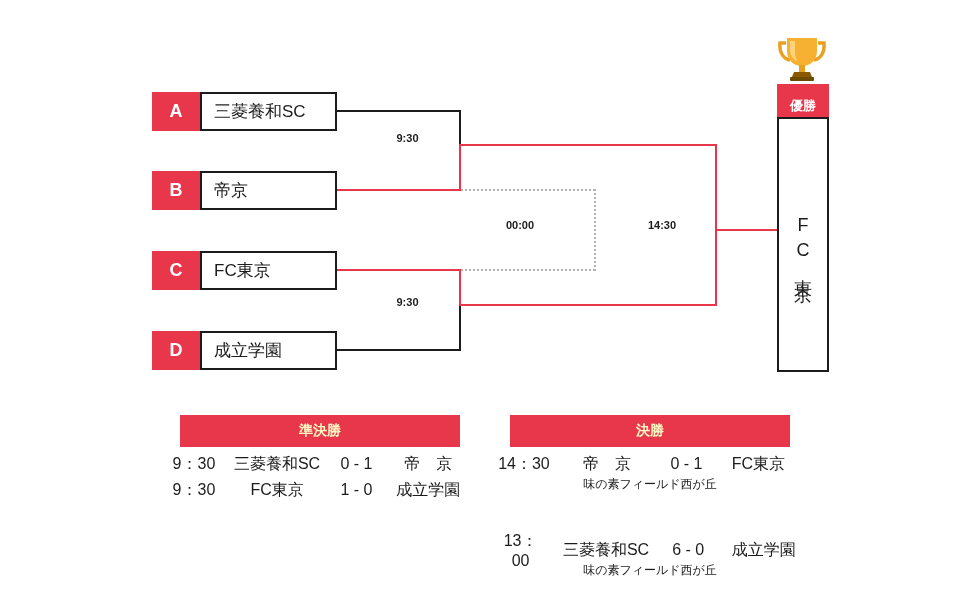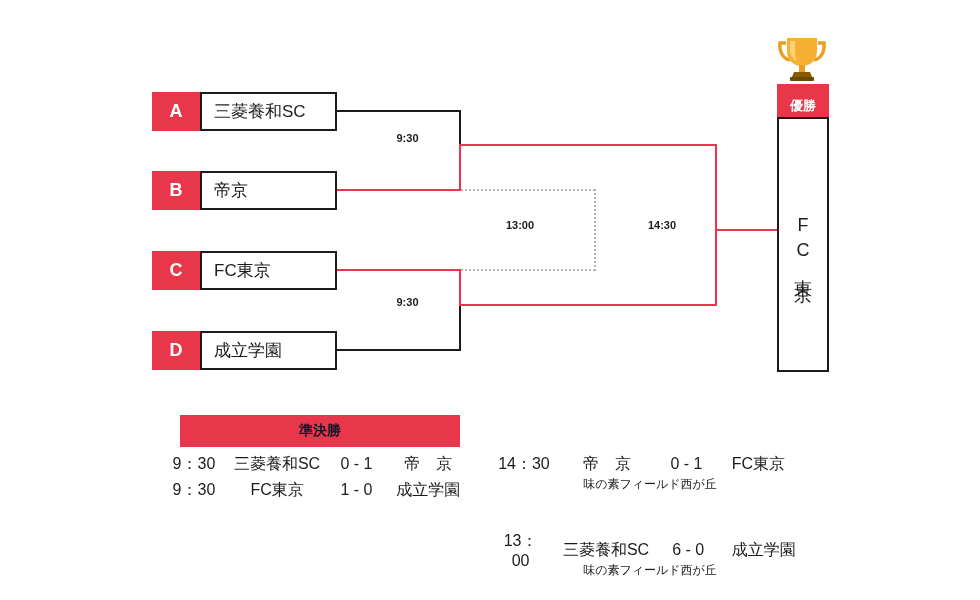--- a/index.html
+++ b/index.html
@@ -31,21 +31,21 @@
   }
   .champ-box{
     background:#fff; border:2px solid var(--ink);
     display:flex; align-items:center; justify-content:center;
   }
   .champ-box span{
     writing-mode:vertical-rl; text-orientation:upright;
     font-size:18px; letter-spacing:5px; line-height:1;
   }
   .tbl-header{
-    background:var(--red); color:#0f172a; font-size:14px; font-weight:bold;
+    background:var(--red); color:#fef9c3; font-size:14px; font-weight:bold;
     display:flex; align-items:center; justify-content:center;
   }
   .score-row{ display:flex; align-items:center; justify-content:center; font-size:16px; }
   .score-row .t{ width:62px; text-align:center; }
   .score-row .h{ width:116px; text-align:center; }
   .score-row .s{ width:54px; text-align:center; }
   .score-row .a{ width:100px; text-align:center; }
   .venue{ font-size:12px; text-align:center; }
 </style>
 </head>
@@ -87,21 +87,21 @@
 
   <div class="abs vline redline" style="left:715px;top:144px;height:162px;"></div>
   <div class="abs hline redline" style="left:715px;top:229px;width:62px;"></div>
 
   <div class="abs dotted-h" style="left:461px;top:189px;width:134px;"></div>
   <div class="abs dotted-v" style="left:594px;top:189px;height:82px;"></div>
   <div class="abs dotted-h" style="left:461px;top:269px;width:134px;"></div>
 
   <div class="abs time-label" style="left:365px;top:132px;width:85px;">9:30</div>
   <div class="abs time-label" style="left:365px;top:296px;width:85px;">9:30</div>
-  <div class="abs time-label" style="left:480px;top:219px;width:80px;">13:00</div>
+  <div class="abs time-label" style="left:480px;top:219px;width:80px;">00:00</div>
   <div class="abs time-label" style="left:622px;top:219px;width:80px;">14:30</div>
 
   <svg class="abs" style="left:776px;top:33px;" width="52" height="50" viewBox="0 0 52 50">
     <path d="M10 10 H4 C3 20 8 26 14 27" fill="none" stroke="#e8a021" stroke-width="3.5"></path>
     <path d="M42 10 H48 C49 20 44 26 38 27" fill="none" stroke="#e8a021" stroke-width="3.5"></path>
     <path d="M11 5 h30 v13 c0 9 -6.7 15 -15 15 c-8.3 0 -15 -6 -15 -15 z" fill="#f6b133"></path>
     <path d="M14 8 h5 v12 c0 3 1 6 2 8 c-4 -2 -7 -6 -7 -12 z" fill="#ffd37a"></path>
     <rect x="23" y="32" width="6" height="7" fill="#e8a021"></rect>
     <path d="M18 39 h16 l2 5 H16 z" fill="#8a5a00"></path>
     <rect x="14" y="44" width="24" height="4" rx="1" fill="#6b4a00"></rect>
@@ -118,20 +118,21 @@
     <span class="s">0 - 1</span>
     <span class="a">帝　京</span>
   </div>
   <div class="abs score-row" style="left:165px;top:478px;width:310px;height:24px;">
     <span class="t">9：30</span>
     <span class="h">FC東京</span>
     <span class="s">1 - 0</span>
     <span class="a">成立学園</span>
   </div>
 
+  <div class="abs tbl-header" style="left:510px;top:415px;width:280px;height:32px;">決勝</div>
   <div class="abs score-row" style="left:495px;top:452px;width:310px;height:24px;">
     <span class="t">14：30</span>
     <span class="h">帝　京</span>
     <span class="s">0 - 1</span>
     <span class="a">FC東京</span>
   </div>
   <div class="abs venue" style="left:510px;top:476px;width:280px;height:20px;">味の素フィールド西が丘</div>
 
   <div class="abs score-row" style="left:495px;top:538px;width:310px;height:24px;gap:12px;">
     <span class="t">13：00</span>

